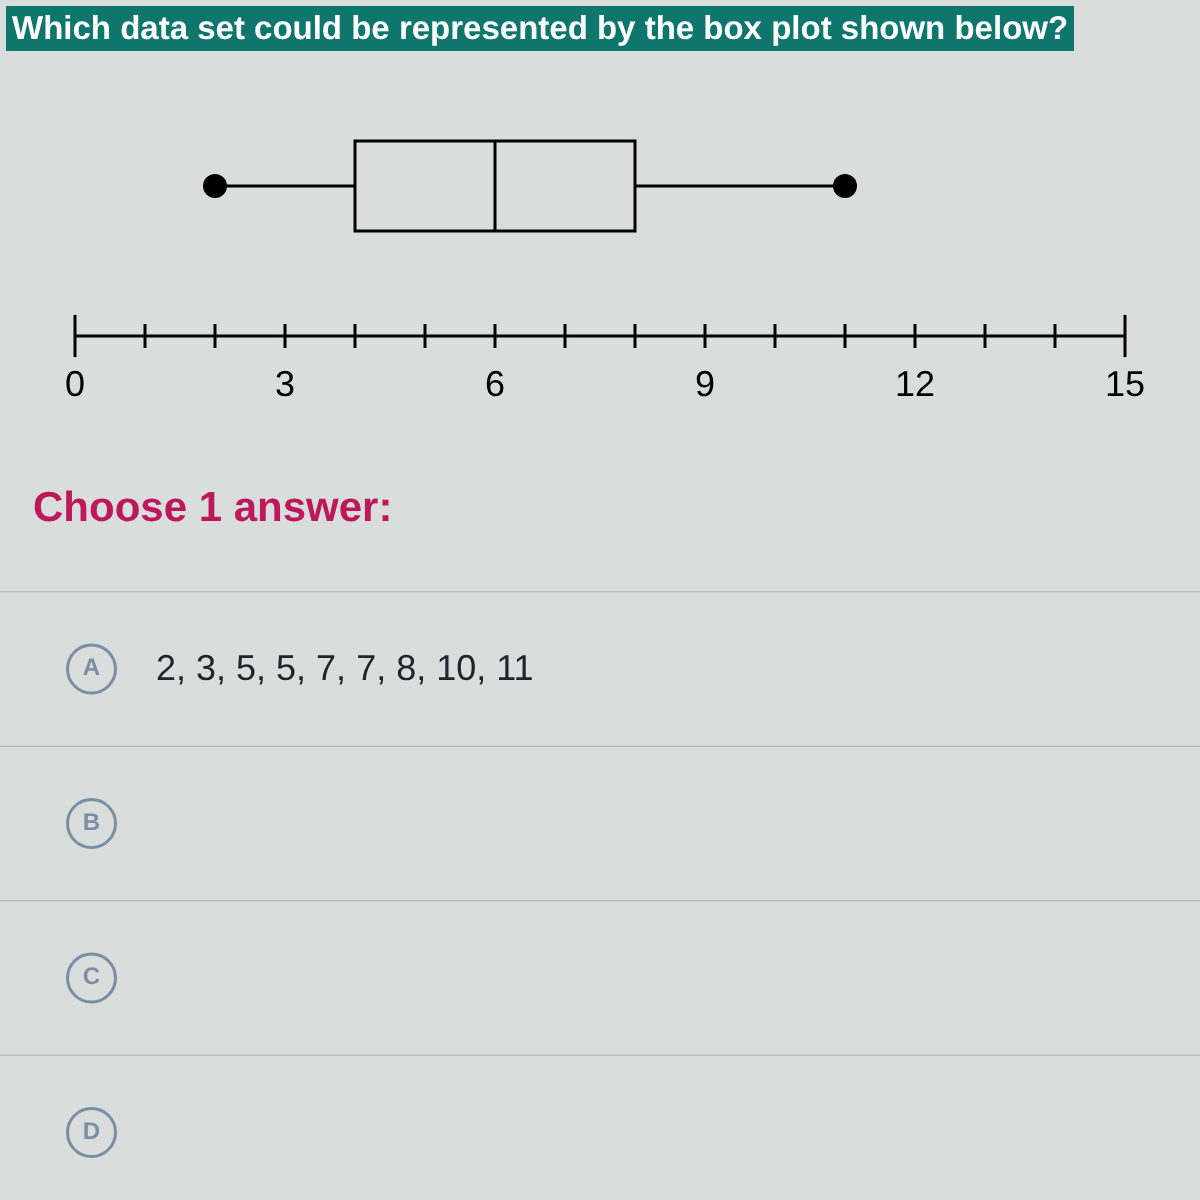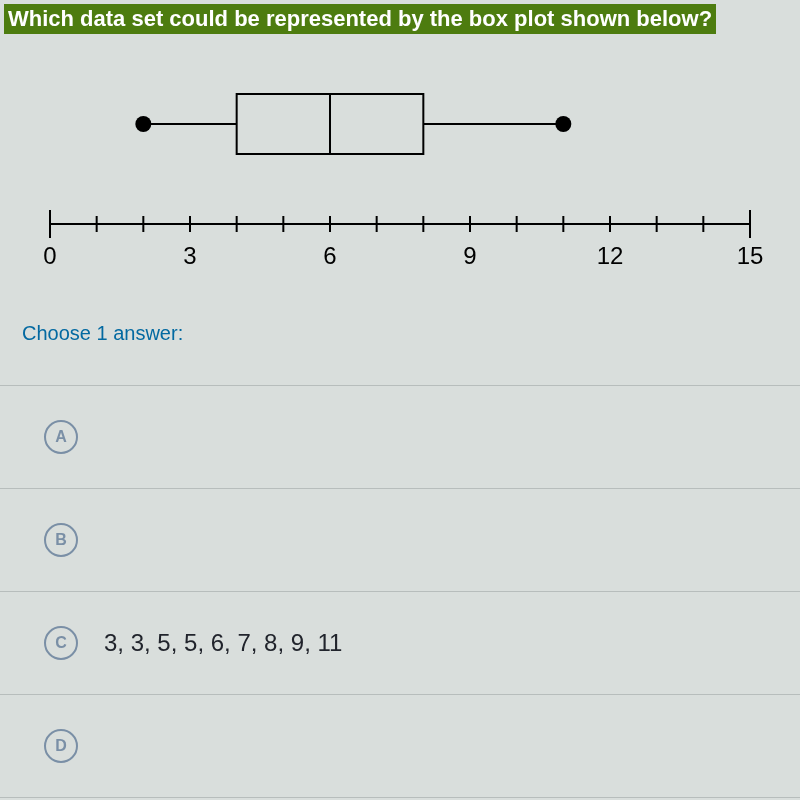--- a/index.html
+++ b/index.html
@@ -5,42 +5,42 @@
     * { margin: 0; padding: 0; box-sizing: border-box; }
     body {
       width: 800px;
       height: 800px;
       background: #d9dedc;
       font-family: Arial, sans-serif;
       padding: 0;
       overflow: hidden;
     }
     .question-header {
-      background: #4d7c0f;
+      background: #0f766e;
       color: #fff;
       display: inline-block;
       padding: 2px 4px;
       font-size: 22px;
       font-weight: bold;
       margin: 4px 0 0 4px;
     }
     .chart-area {
       width: 780px;
       margin: 20px auto 0 auto;
       position: relative;
       height: 240px;
     }
     .boxplot-svg {
       width: 100%;
       height: 100%;
     }
     .prompt {
-      font-size: 20px;
-      color: #0369a1;
-      font-weight: 400;
+      font-size: 28px;
+      color: #be185d;
+      font-weight: 700;
       margin: 28px 0 0 22px;
     }
     .answers {
       margin-top: 40px;
     }
     .answer-row {
       border-top: 1px solid #b7bdbc;
       padding: 34px 0 34px 44px;
       display: flex;
       align-items: center;
@@ -108,27 +108,27 @@
         <text x="740" y="210" text-anchor="middle" font-size="24" fill="#000" font-family="Arial">15</text>
       </g>
   </svg>
 </div>
 
 <div class="prompt">Choose 1 answer:</div>
 
 <div class="answers">
   <div class="answer-row">
     <div class="option-badge">A</div>
+    <div class="option-text">2, 3, 5, 5, 7, 7, 8, 10, 11</div>
   </div>
   <div class="answer-row">
     <div class="option-badge">B</div>
   </div>
   <div class="answer-row">
     <div class="option-badge">C</div>
-    <div class="option-text">3, 3, 5, 5, 6, 7, 8, 9, 11</div>
   </div>
   <div class="answer-row">
     <div class="option-badge">D</div>
   </div>
 </div>
 
 
 
 
 </body></html>

